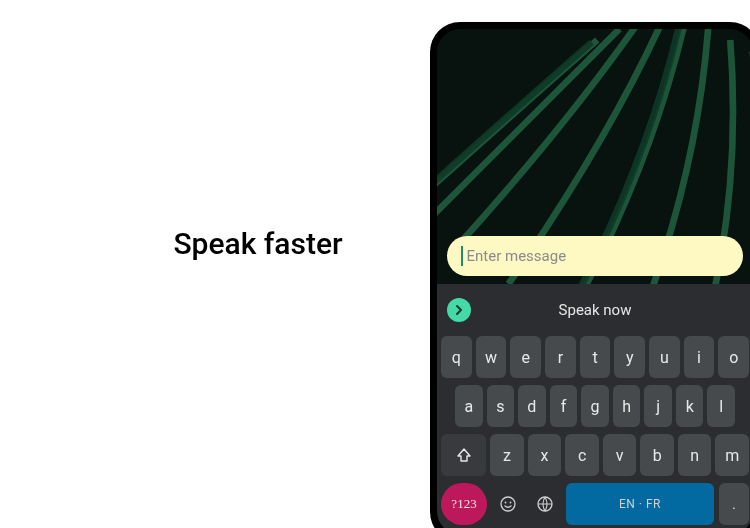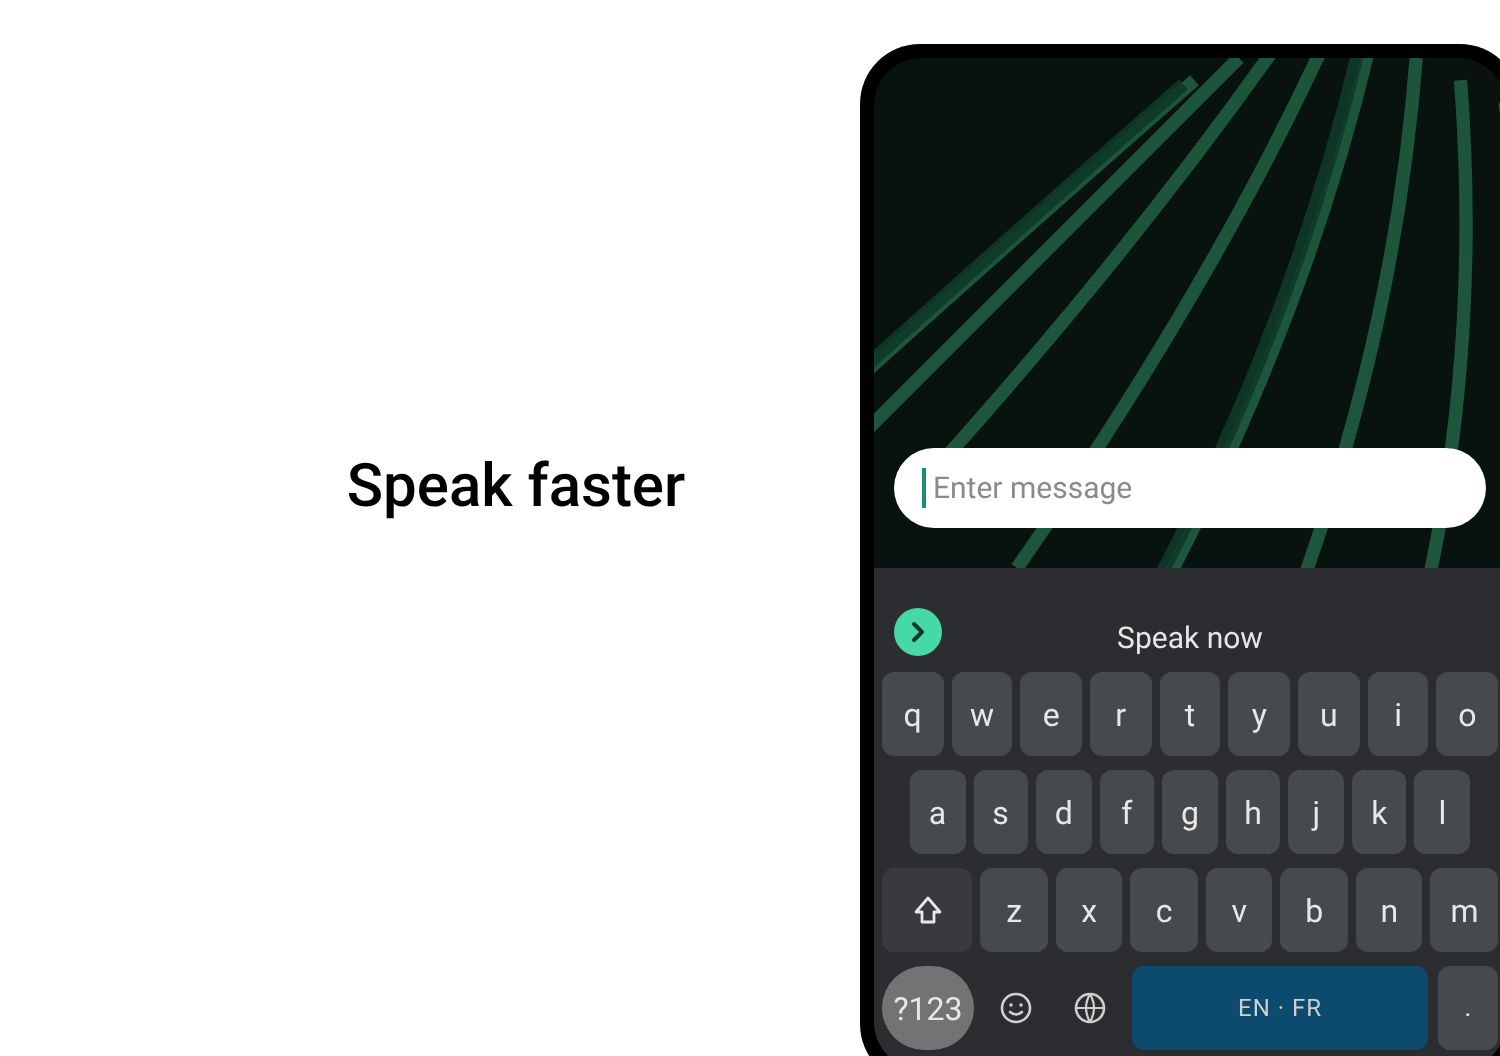--- a/index.html
+++ b/index.html
@@ -43,25 +43,25 @@
   }
   .wallpaper {
     flex: 1;
     background: #0b1410;
     position: relative;
     overflow: hidden;
   }
   .wallpaper svg { position: absolute; inset: 0; width: 100%; height: 100%; }
   .input-bar {
     position: absolute;
-    bottom: 12px;
+    bottom: 0;
     left: 10px;
     right: 10px;
     height: 40px;
-    background: #ffffff;
+    background: #fef9c3;
     border-radius: 20px;
     display: flex;
     align-items: center;
     padding: 0 14px;
     margin-bottom: 8px;
   }
   .input-cursor {
     width: 1.5px;
     height: 20px;
     background: #1a8f6e;
@@ -70,21 +70,21 @@
   .input-placeholder {
     color: #8a8a8a;
     font-size: 15px;
   }
   .keyboard {
     background: #2b2d30;
     padding: 8px 4px 10px 4px;
   }
   .suggestion-row {
     display: flex;
-    align-items: flex-end;
+    align-items: center;
     height: 36px;
     padding: 0 6px;
     margin-bottom: 8px;
   }
   .expand-pill {
     width: 24px;
     height: 24px;
     border-radius: 50%;
     background: #44d9a6;
     display: flex;
@@ -135,28 +135,29 @@
     border-radius: 6px;
     height: 42px;
     display: flex;
     align-items: center;
     justify-content: center;
     font-size: 13px;
   }
   .key-123 {
     width: 46px;
     border-radius: 21px;
-    background: #737373;
-    font-size: 16px;
+    background: #be185d;
+    font-size: 13px;
+    font-family: Liberation Serif, serif;
   }
   .key-emoji { width: 32px; background: transparent; }
   .key-lang { width: 32px; background: transparent; }
   .key-space {
     flex: 1;
-    background: #0c4a6e;
+    background: #0369a1;
     font-size: 12px;
     letter-spacing: 0.5px;
     color: #cfcfcf;
   }
   .key-period { width: 30px; background: #474a4d; }
   .icon-svg { display: block; }
 </style>
 </head>
 <body>
 

